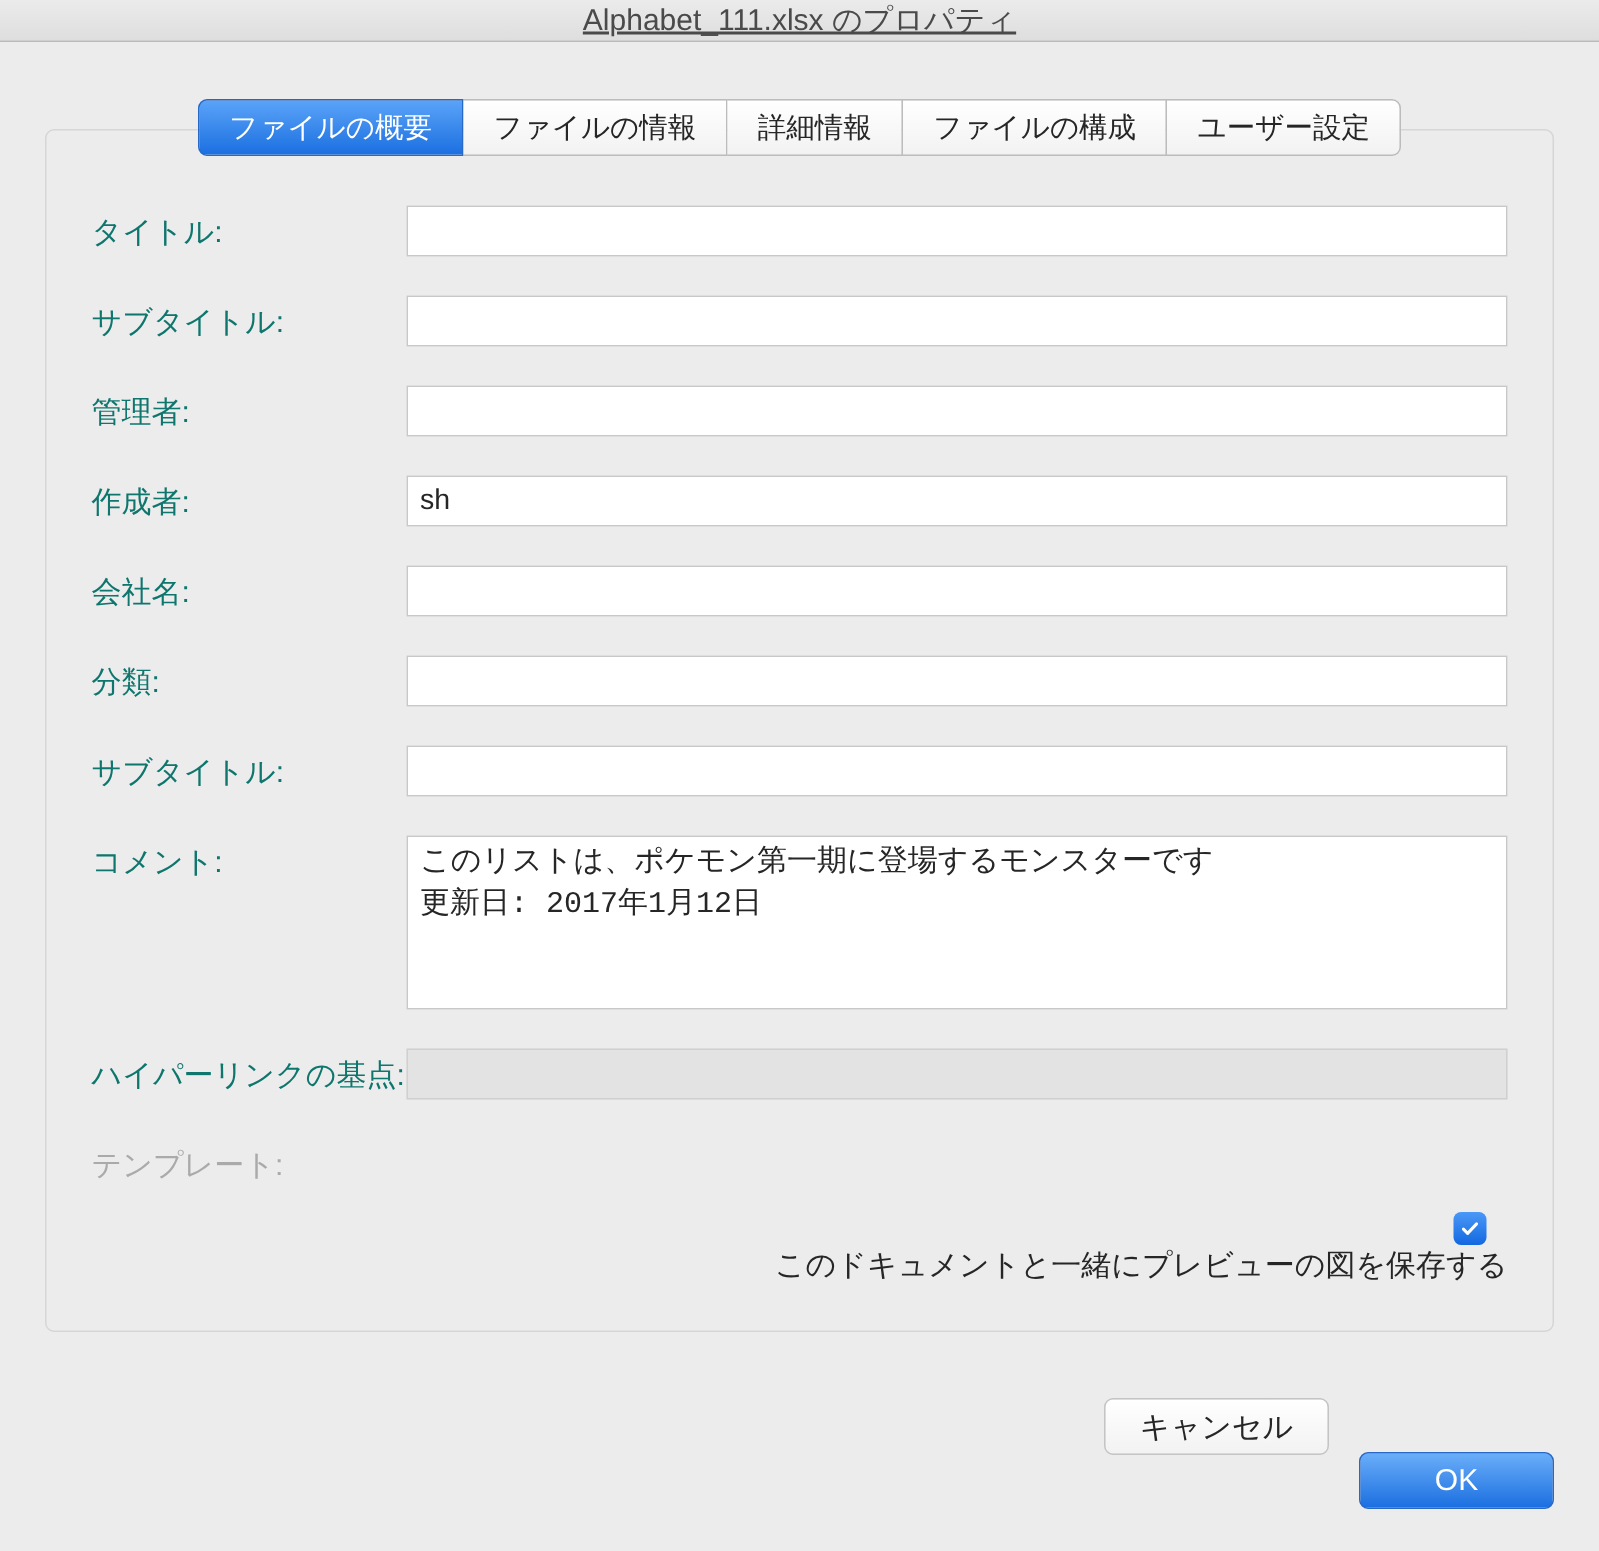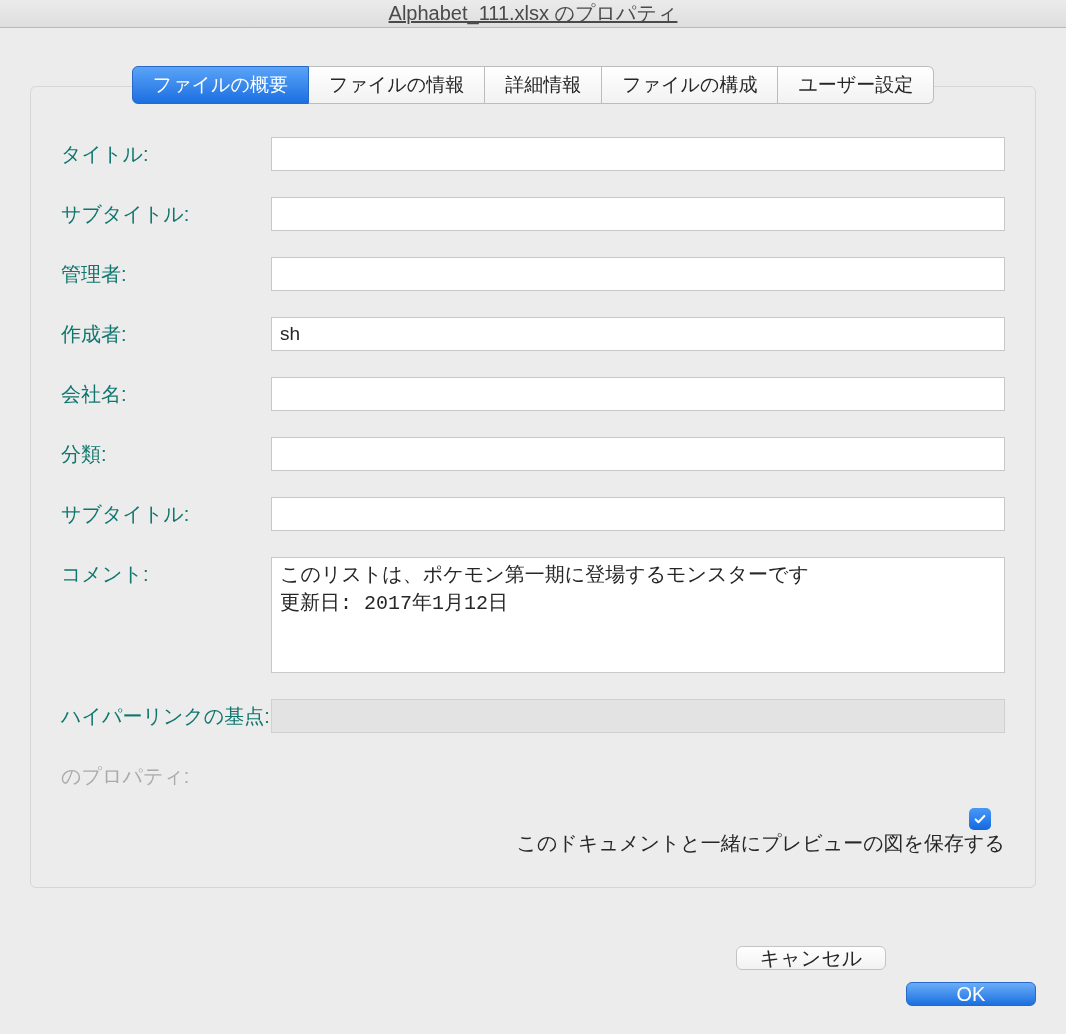--- a/index.html
+++ b/index.html
@@ -139,21 +139,21 @@
     }
     .button-bar {
       position: absolute;
       bottom: 28px;
       right: 30px;
       display: flex;
       gap: 20px;
     }
     .btn {
       min-width: 150px;
-      height: 24px;
+      height: 38px;
       border-radius: 6px;
       font-size: 20px;
       cursor: pointer;
       border: 1px solid #c4c4c4;
       display: flex;
       align-items: center;
       justify-content: center;
       padding: 0 20px;
     }
     .btn-default {
@@ -226,21 +226,21 @@
       <textarea class="textarea-input" style="">このリストは、ポケモン第一期に登場するモンスターです
 更新日: 2017年1月12日</textarea>
     </div>
 
     <div class="form-row">
       <div class="form-label">ハイパーリンクの基点:</div>
       <input type="text" class="text-input disabled" disabled="" value="" style="">
     </div>
 
     <div class="form-row" style="margin-bottom:18px;">
-      <div class="form-label disabled">のプロパティ:</div>
+      <div class="form-label disabled">テンプレート:</div>
     </div>
 
     <div class="checkbox-row">
       <div class="checkbox">
         <svg viewBox="0 0 16 16">
           <path d="M3 8.5 L6.2 11.7 L13 4.5" stroke="#ffffff" stroke-width="2.3" fill="none" stroke-linecap="round" stroke-linejoin="round"></path>
         </svg>
       </div>
       <span class="checkbox-label">このドキュメントと一緒にプレビューの図を保存する</span>
     </div>

